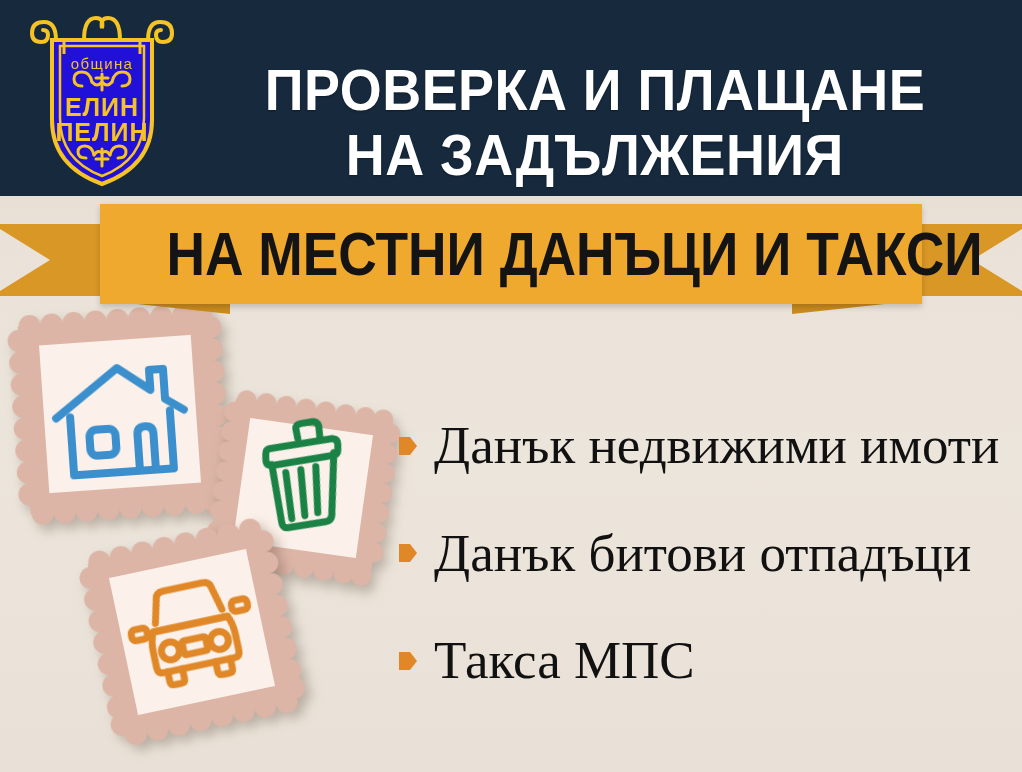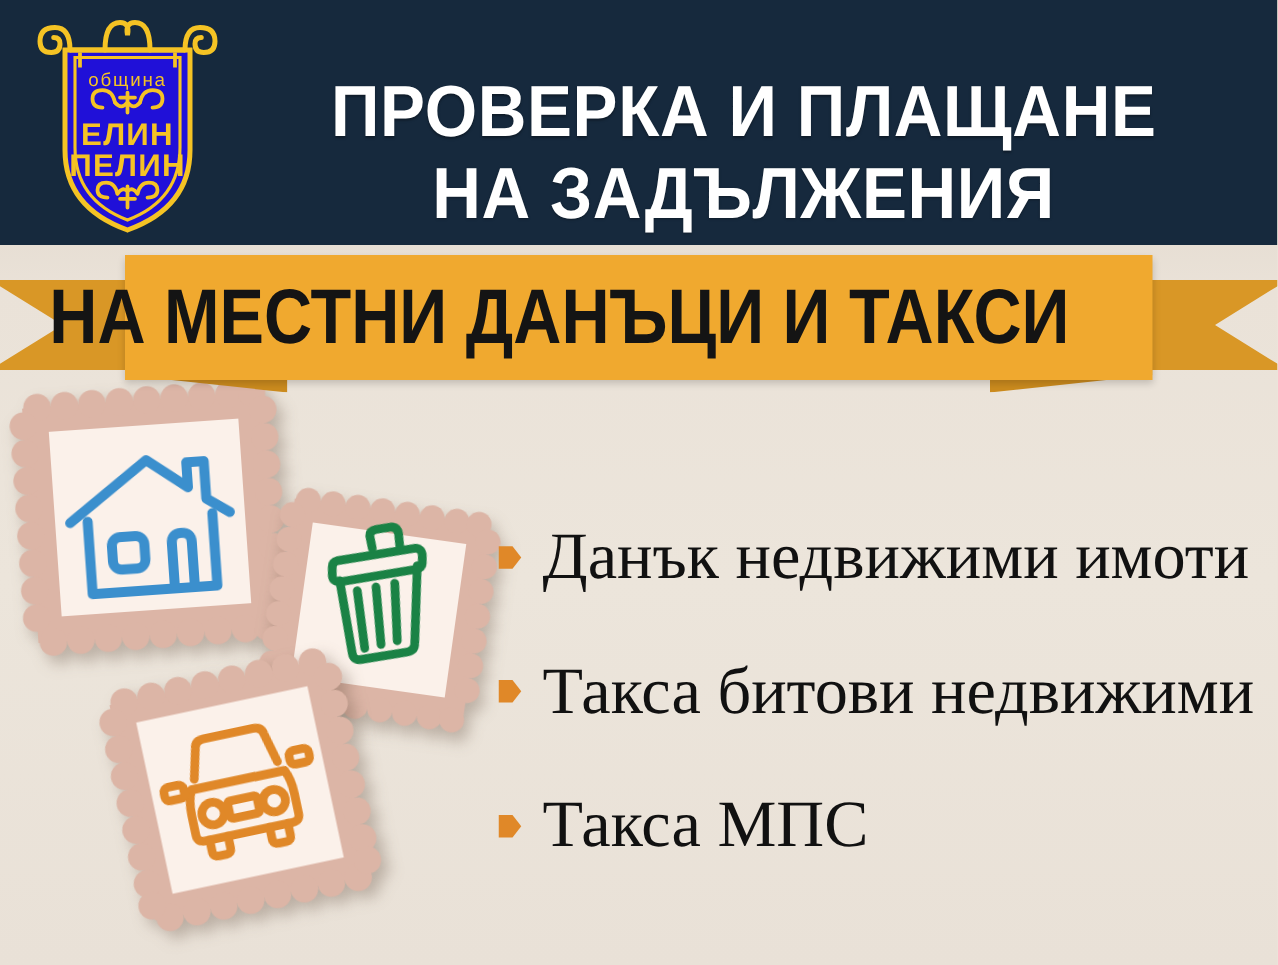--- a/index.html
+++ b/index.html
@@ -61,21 +61,21 @@
   }
   .ribbon-fold{
     position:absolute;top:92px;height:22px;width:130px;background:#cb8b1e;z-index:2;
   }
   .ribbon-fold.left{left:100px;clip-path:polygon(0 0,130px 0,130px 22px,0 8px);}
   .ribbon-fold.right{right:100px;clip-path:polygon(0 0,130px 0,130px 8px,0 22px);}
   .ribbon-main{
     position:absolute;left:100px;top:4px;width:822px;height:100px;
     background:#f0a92f;
     z-index:3;
-    display:flex;align-items:center;justify-content:flex-end;
+    display:flex;align-items:center;justify-content:flex-start;
     box-shadow:0 3px 6px rgba(0,0,0,.18);
   }
   .ribbon-text{
     color:#141414;
     font-family:"Liberation Sans", sans-serif;
     font-weight:bold;
     font-size:62px;
     letter-spacing:0px;
     transform:scaleX(0.86);
     white-space:nowrap;
@@ -338,21 +338,21 @@
       <svg class="bullet-mark" viewBox="0 0 20 24">
         <path d="M1 3 L12 3 L19 12 L12 21 L1 21 Z" fill="#e08828"></path>
       </svg>
       <span class="bullet-text">Данък недвижими имоти</span>
     </div>
 
     <div class="bullet-row">
       <svg class="bullet-mark" viewBox="0 0 20 24">
         <path d="M1 3 L12 3 L19 12 L12 21 L1 21 Z" fill="#e08828"></path>
       </svg>
-      <span class="bullet-text">Такса битови недвижими</span>
+      <span class="bullet-text">Данък битови отпадъци</span>
     </div>
 
     <div class="bullet-row">
       <svg class="bullet-mark" viewBox="0 0 20 24">
         <path d="M1 3 L12 3 L19 12 L12 21 L1 21 Z" fill="#e08828"></path>
       </svg>
       <span class="bullet-text">Такса МПС</span>
     </div>
   </div>
 

